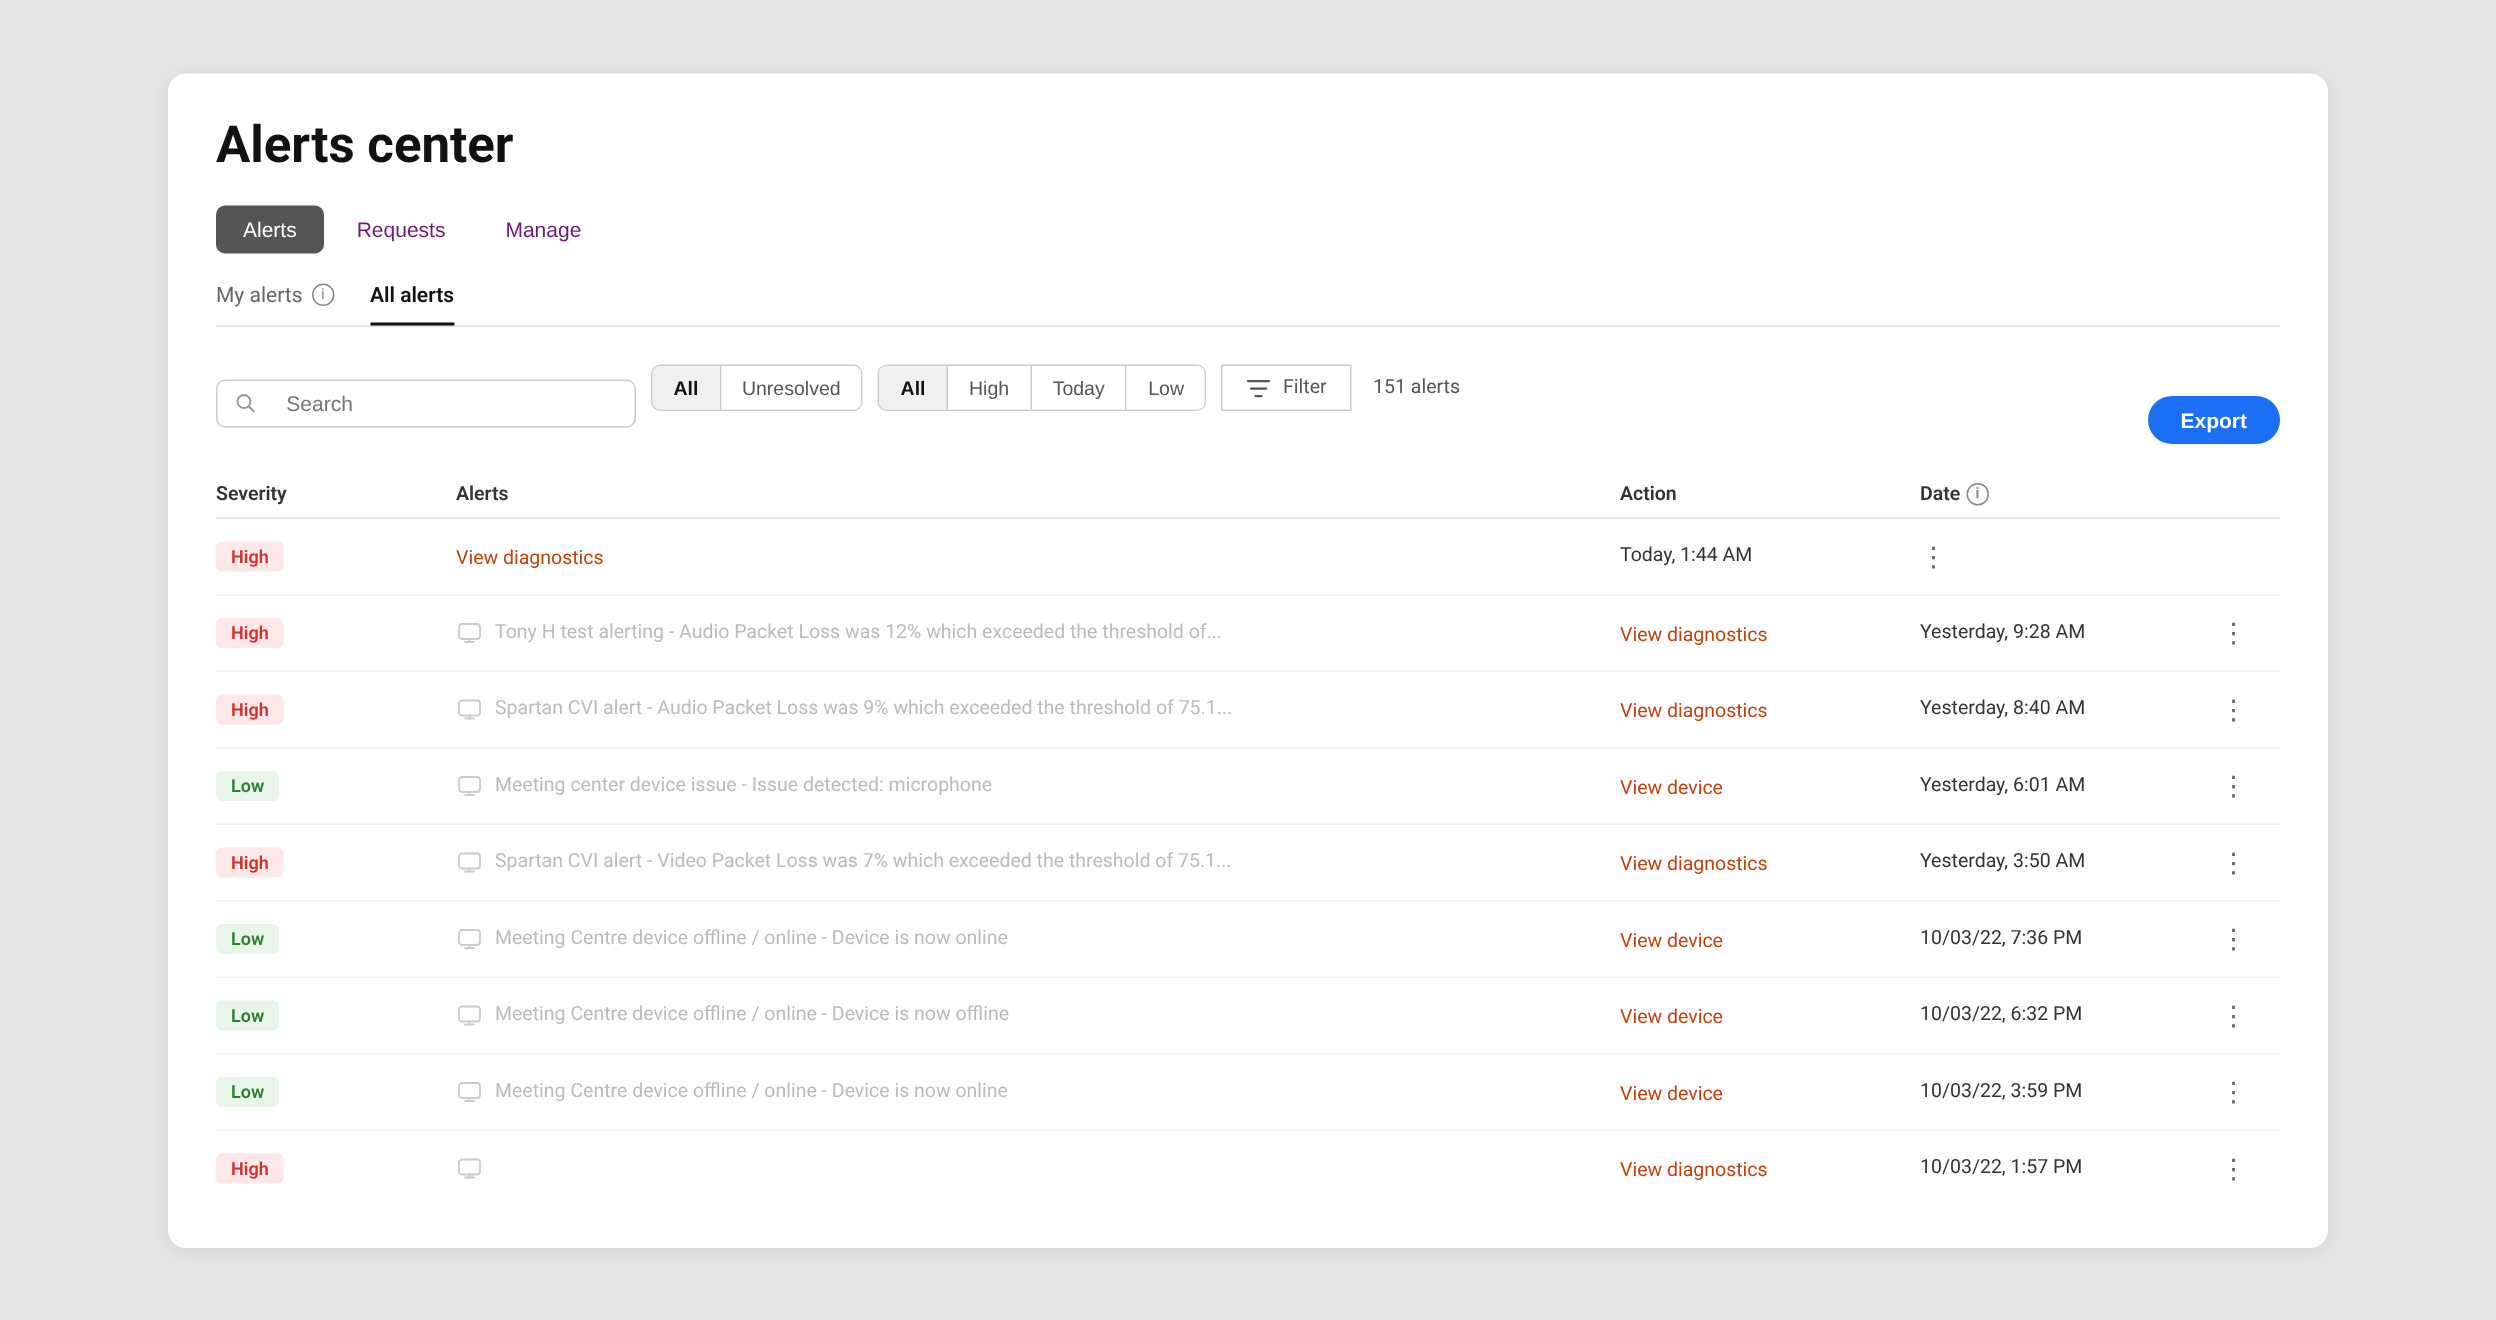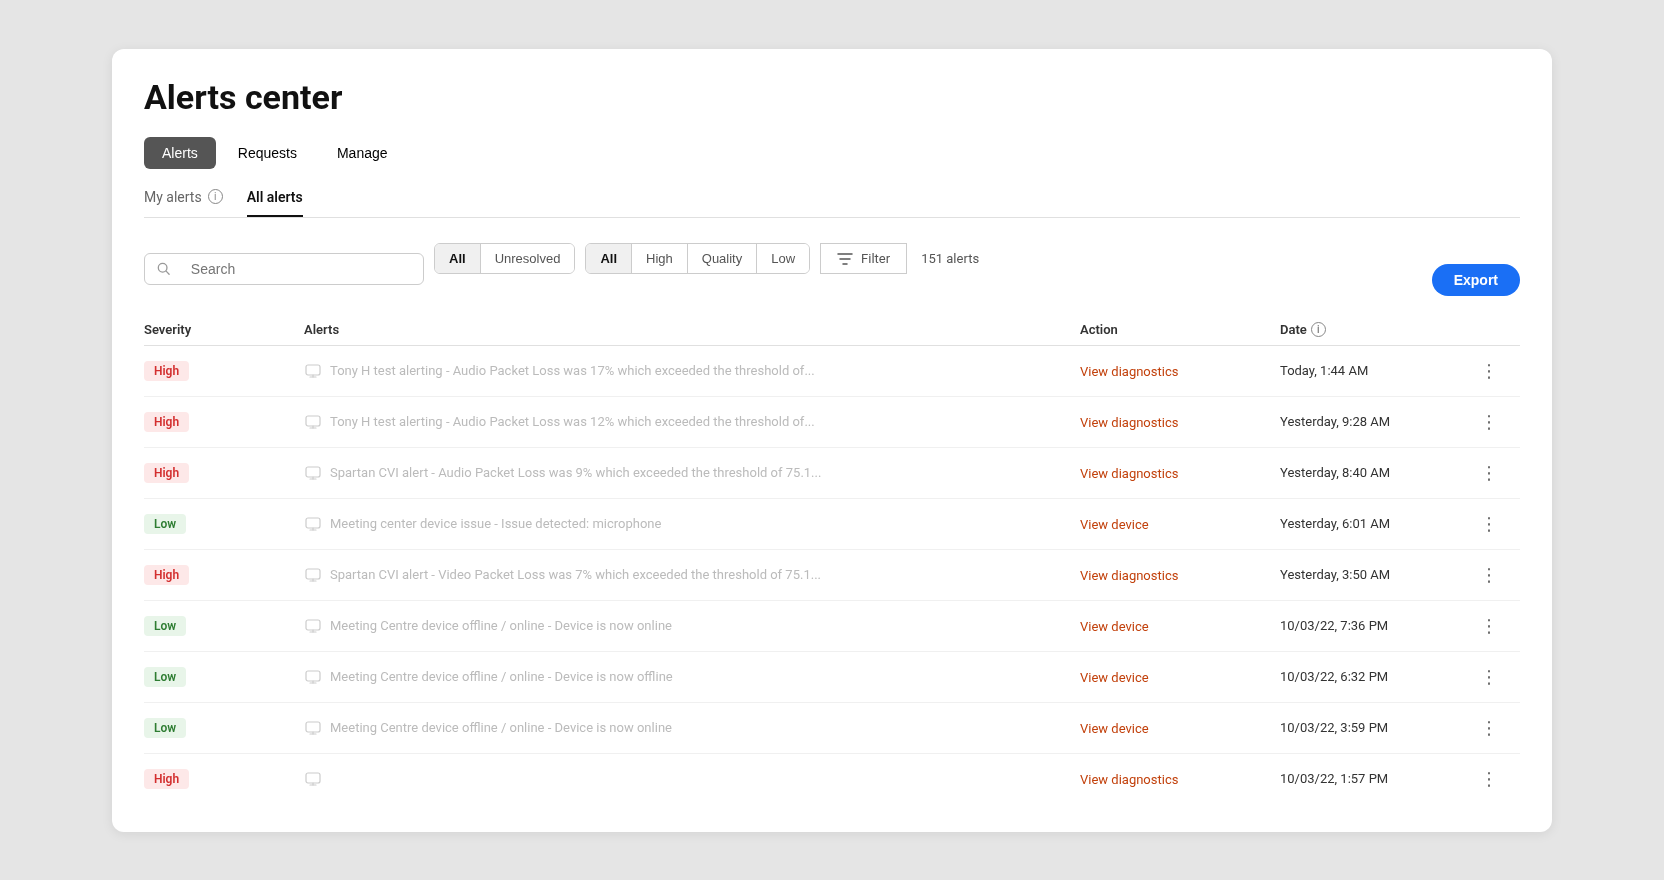--- a/index.html
+++ b/index.html
@@ -32,21 +32,21 @@
       margin-bottom: 20px;
     }
     .top-tab {
       padding: 8px 18px;
       border-radius: 6px;
       font-size: 14px;
       font-weight: 500;
       cursor: pointer;
       border: none;
       background: transparent;
-      color: #000000;
+      color: #701a75;
     }
     .top-tab.active {
       background: #555;
       color: #fff;
     }
     .sub-tabs {
       display: flex;
       gap: 24px;
       border-bottom: 1px solid #e0e0e0;
       margin-bottom: 4px;
@@ -288,21 +288,21 @@
     </div>
 
     <div class="filter-btn-group">
       <button class="filter-btn active">All</button>
       <button class="filter-btn">Unresolved</button>
     </div>
 
     <div class="filter-btn-group2">
       <button class="filter-btn2 active">All</button>
       <button class="filter-btn2">High</button>
-      <button class="filter-btn2">Quality</button>
+      <button class="filter-btn2">Today</button>
       <button class="filter-btn2">Low</button>
     </div>
 
     <div class="filter-advanced">
       <svg width="16" height="14" viewBox="0 0 16 14" fill="none">
         <line x1="1" y1="2" x2="15" y2="2" stroke="#555" stroke-width="1.5" stroke-linecap="round"></line>
         <line x1="3" y1="7" x2="13" y2="7" stroke="#555" stroke-width="1.5" stroke-linecap="round"></line>
         <line x1="6" y1="12" x2="10" y2="12" stroke="#555" stroke-width="1.5" stroke-linecap="round"></line>
       </svg>
       <span>Filter</span>
@@ -322,28 +322,20 @@
       <span class="info-icon">i</span>
     </div>
     <div class="table-header-cell"></div>
   </div>
 
   <div class="table-body" id="table-body">
   <div class="table-row">
     <div>
       <span class="severity-badge severity-high">High</span>
     </div>
-    <div class="alert-text">
-      <svg class="alert-icon" viewBox="0 0 18 18" fill="none">
-        <rect x="2" y="3" width="14" height="10" rx="2" stroke="#ccc" stroke-width="1.2"></rect>
-        <line x1="6" y1="15" x2="12" y2="15" stroke="#ccc" stroke-width="1.2" stroke-linecap="round"></line>
-        <line x1="9" y1="13" x2="9" y2="15" stroke="#ccc" stroke-width="1.2" stroke-linecap="round"></line>
-      </svg>
-      <span>Tony H test alerting - Audio Packet Loss was 17% which exceeded the threshold of...</span>
-    </div>
     <div>
       <a class="action-link">View diagnostics</a>
     </div>
     <div class="date-text">Today, 1:44 AM</div>
     <div>
       <button class="more-btn">⋮</button>
     </div>
   </div>
       <div class="table-row">
     <div>

